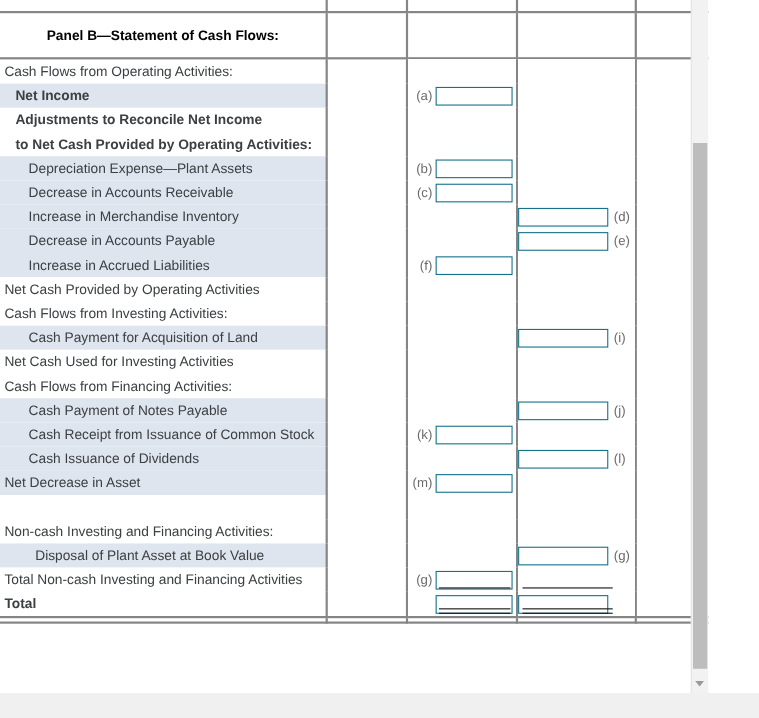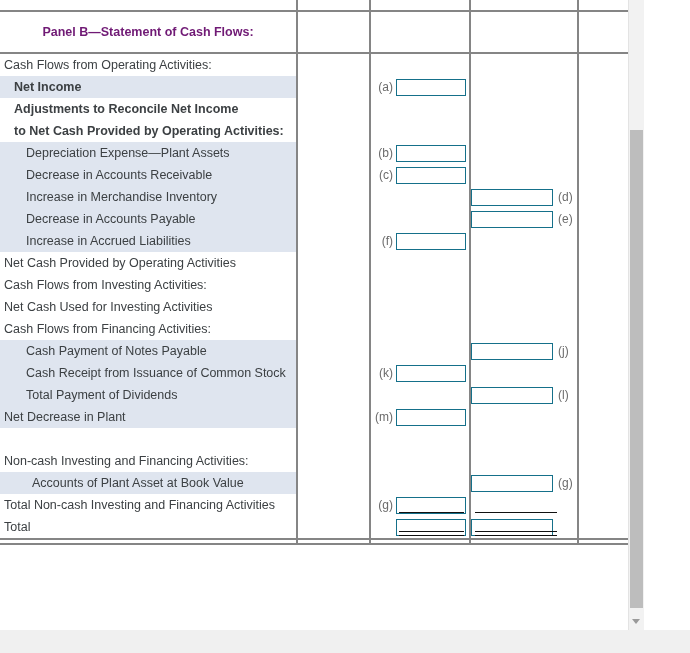--- a/index.html
+++ b/index.html
@@ -50,32 +50,32 @@
   }
   table.cf td:first-child { border-left: 0; }
   table.cf td:last-child  { border-right: 0; }
   tr.rule-bot td { border-bottom: 2px solid #858585; }
 
   
   tr.panel-head td { height: 40px; }
   .panel-title {
     font-weight: bold;
     font-size: 12.5px;
-    color: #701a75;
+    color: #000000;
     text-align: center;
     padding-right: 26px;
   }
 
   
   .lbl { padding-left: 4px; white-space: nowrap; }
   .lbl.i0 { padding-left: 4px; }
   .lbl.i1 { padding-left: 14px; font-weight: bold; }
   .lbl.i2 { padding-left: 26px; }
   .lbl.i3 { padding-left: 32px; }
-  .lbl.b  { font-weight: normal; }
+  .lbl.b  { font-weight: bold; }
 
   
   td.sh, .lbl.sh { background: #dfe5ef; }
 
   
   .boxcell { position: relative; white-space: nowrap; padding: 0 3px; }
   .tag {
     display: inline-block;
     color: #6b6b6b;
     font-size: 12px;
@@ -264,20 +264,27 @@
             <td></td>
           </tr>
           <tr>
             <td class="lbl i0">Cash Flows from Investing Activities:</td>
             <td></td>
             <td class="boxcell"><span class="tag"></span></td>
             <td class="boxcell"></td>
             <td></td>
           </tr>
           <tr>
+            <td class="lbl i2 sh">Cash Payment for Acquisition of Land</td>
+            <td></td>
+            <td class="boxcell sh"><span class="tag"></span></td>
+            <td class="boxcell"><input type="text" class="ibox w82" style=""><span class="tag after">(i)</span></td>
+            <td></td>
+          </tr>
+          <tr>
             <td class="lbl i0">Net Cash Used for Investing Activities</td>
             <td></td>
             <td class="boxcell"><span class="tag"></span></td>
             <td class="boxcell"></td>
             <td></td>
           </tr>
           <tr>
             <td class="lbl i0">Cash Flows from Financing Activities:</td>
             <td></td>
             <td class="boxcell"><span class="tag"></span></td>
@@ -292,49 +299,49 @@
             <td></td>
           </tr>
           <tr>
             <td class="lbl i2 sh">Cash Receipt from Issuance of Common Stock</td>
             <td></td>
             <td class="boxcell"><span class="tag">(k)</span><input type="text" class="ibox" style=""></td>
             <td class="boxcell sh"><span style="display: inline-block; width: 82px;"></span></td>
             <td></td>
           </tr>
           <tr>
-            <td class="lbl i2 sh">Total Payment of Dividends</td>
+            <td class="lbl i2 sh">Cash Issuance of Dividends</td>
             <td></td>
             <td class="boxcell sh"><span class="tag"></span></td>
             <td class="boxcell"><input type="text" class="ibox w82" style=""><span class="tag after">(l)</span></td>
             <td></td>
           </tr>
           <tr>
-            <td class="lbl i0 sh">Net Decrease in Plant</td>
+            <td class="lbl i0 sh">Net Decrease in Asset</td>
             <td></td>
             <td class="boxcell"><span class="tag">(m)</span><input type="text" class="ibox" style=""></td>
             <td class="boxcell sh"><span style="display: inline-block; width: 82px;"></span></td>
             <td></td>
           </tr>
           <tr>
             <td class="lbl i0"></td>
             <td></td>
             <td class="boxcell"><span class="tag"></span></td>
             <td class="boxcell"></td>
             <td></td>
           </tr>
           <tr>
             <td class="lbl i0">Non-cash Investing and Financing Activities:</td>
             <td></td>
             <td class="boxcell"><span class="tag"></span></td>
             <td class="boxcell"></td>
             <td></td>
           </tr>
           <tr>
-            <td class="lbl i3 sh">Accounts of Plant Asset at Book Value</td>
+            <td class="lbl i3 sh">Disposal of Plant Asset at Book Value</td>
             <td></td>
             <td class="boxcell sh"><span class="tag"></span></td>
             <td class="boxcell"><input type="text" class="ibox w82" style=""><span class="tag after">(g)</span></td>
             <td></td>
           </tr>
           <tr>
             <td class="lbl i0">Total Non-cash Investing and Financing Activities</td>
             <td></td>
             <td class="boxcell"><span class="tag">(g)</span><input type="text" class="ibox" style=""><div class="ruleline" style="left: 28px; right: 5px; bottom: 3px;"></div></td>
             <td class="boxcell">

